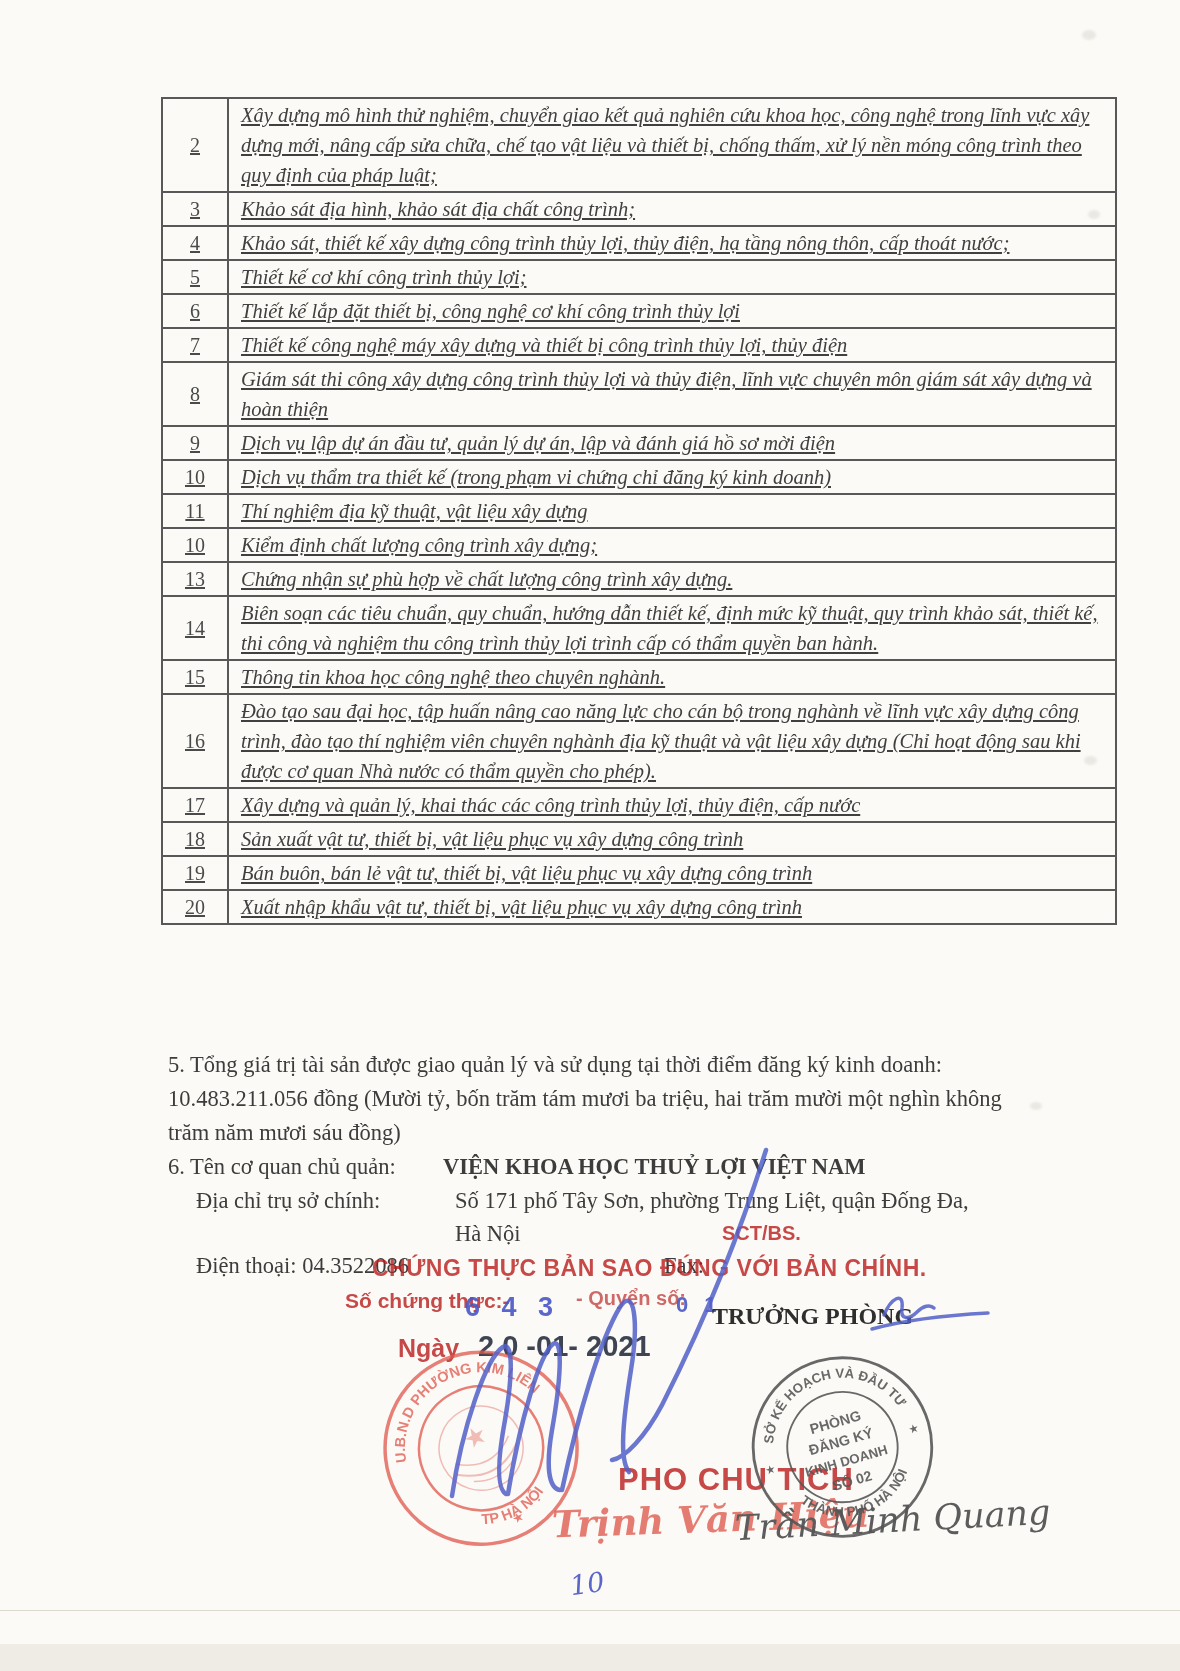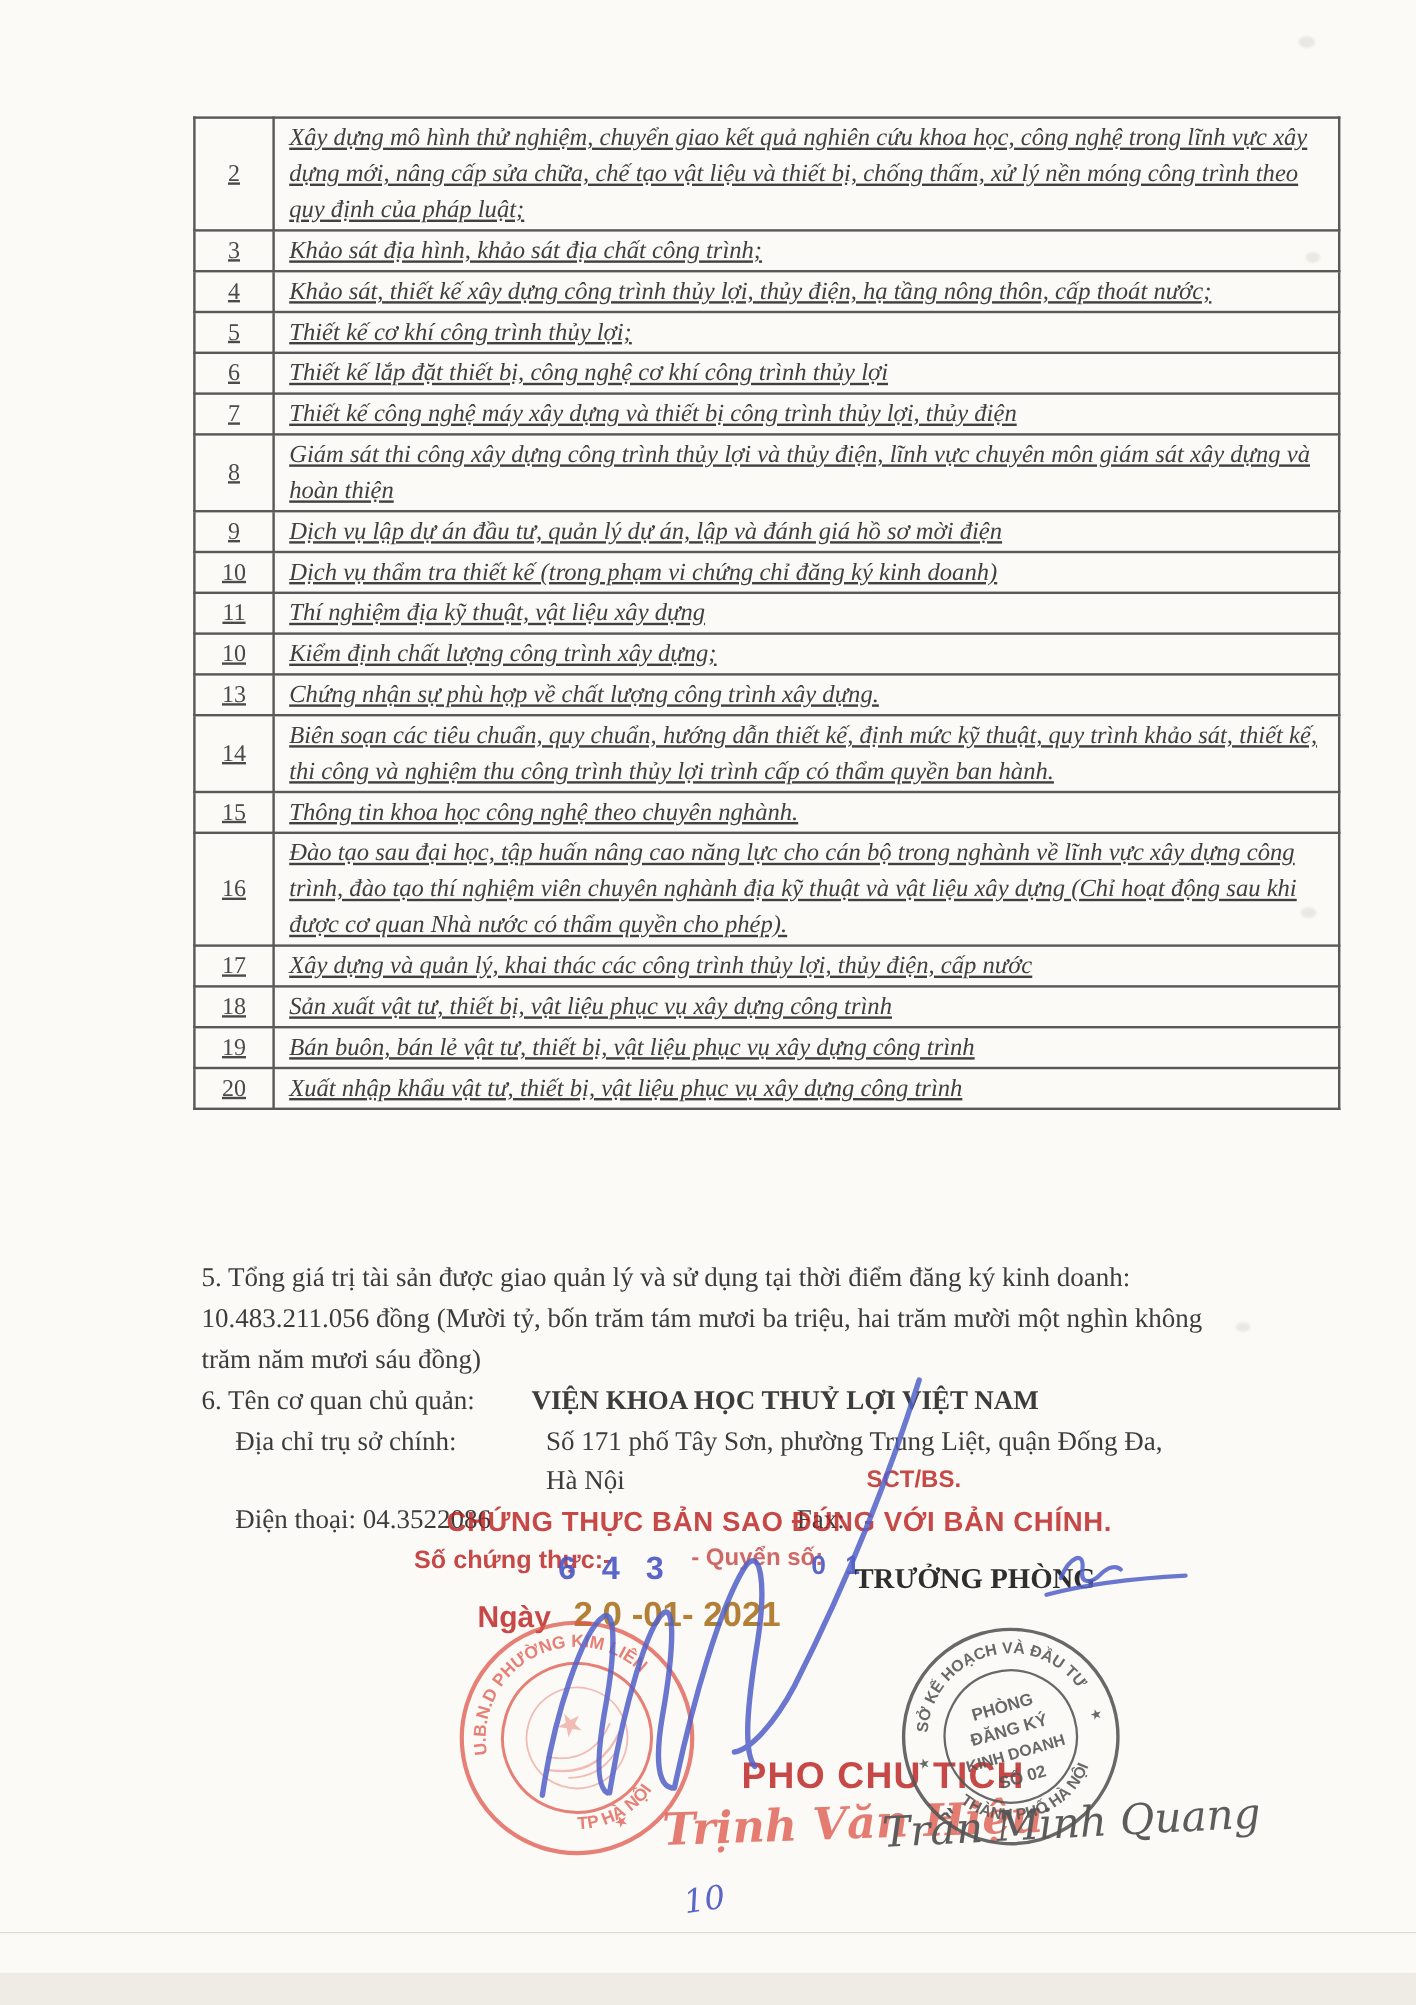--- a/index.html
+++ b/index.html
@@ -162,21 +162,21 @@
 <div class="abs para" style="left:196px;top:1249px;">Điện thoại: 04.3522086</div>
 <div class="abs para" style="left:664px;top:1249px;">Fax:</div>
 
 <div class="abs redstamp" style="left:372px;top:1255px;font-size:23px;letter-spacing:.5px;">CHỨNG THỰC BẢN SAO ĐÚNG VỚI BẢN CHÍNH.</div>
 <div class="abs redstamp" style="left:345px;top:1289px;font-size:21px;">Số chứng thực:-</div>
 <div class="abs bluestamp" style="left:465px;top:1292px;font-size:27px;letter-spacing:7px;">6 4 3</div>
 <div class="abs redstamp" style="left:576px;top:1287px;font-size:20px;opacity:.65;">- Quyển số:</div>
 <div class="abs bluestamp" style="left:676px;top:1292px;font-size:22px;letter-spacing:5px;">0 1</div>
 <div class="abs redstamp" style="left:722px;top:1222px;font-size:20px;">SCT/BS.</div>
 <div class="abs redstamp" style="left:398px;top:1334px;font-size:25px;">Ngày</div>
-<div class="abs redstamp" style="left:478px;top:1330px;font-size:29px;color:#a16207;">2 0  -01-  2021</div>
+<div class="abs redstamp" style="left:478px;top:1330px;font-size:29px;color:#0f172a;">2 0  -01-  2021</div>
 
 <div class="abs bold" style="left:712px;top:1303px;font-size:24px;color:#2e2e2e;white-space:nowrap;">TRƯỞNG PHÒNG</div>
 <div class="abs redstamp" style="left:618px;top:1462px;font-size:31px;letter-spacing:1px;">PHO CHU TICH</div>
 <div class="abs script" style="left:552px;top:1497px;font-size:37px;color:#e0675c;opacity:.85;transform:rotate(-2deg);">Trịnh Văn Hiệu</div>
 <div class="abs script" style="left:735px;top:1500px;font-size:35px;color:#5c5c5c;font-weight:normal;transform:rotate(-3deg);">Trần Minh Quang</div>
 <div class="abs script" style="left:570px;top:1568px;font-size:27px;color:#5a66c8;font-weight:normal;transform:rotate(-8deg);">10</div>
 
 <div class="stamp-wrap" style="left:382px;top:1348px;transform:rotate(-28deg);opacity:.75;">
   <svg width="200" height="200" viewBox="0 0 200 200">
     <defs>

